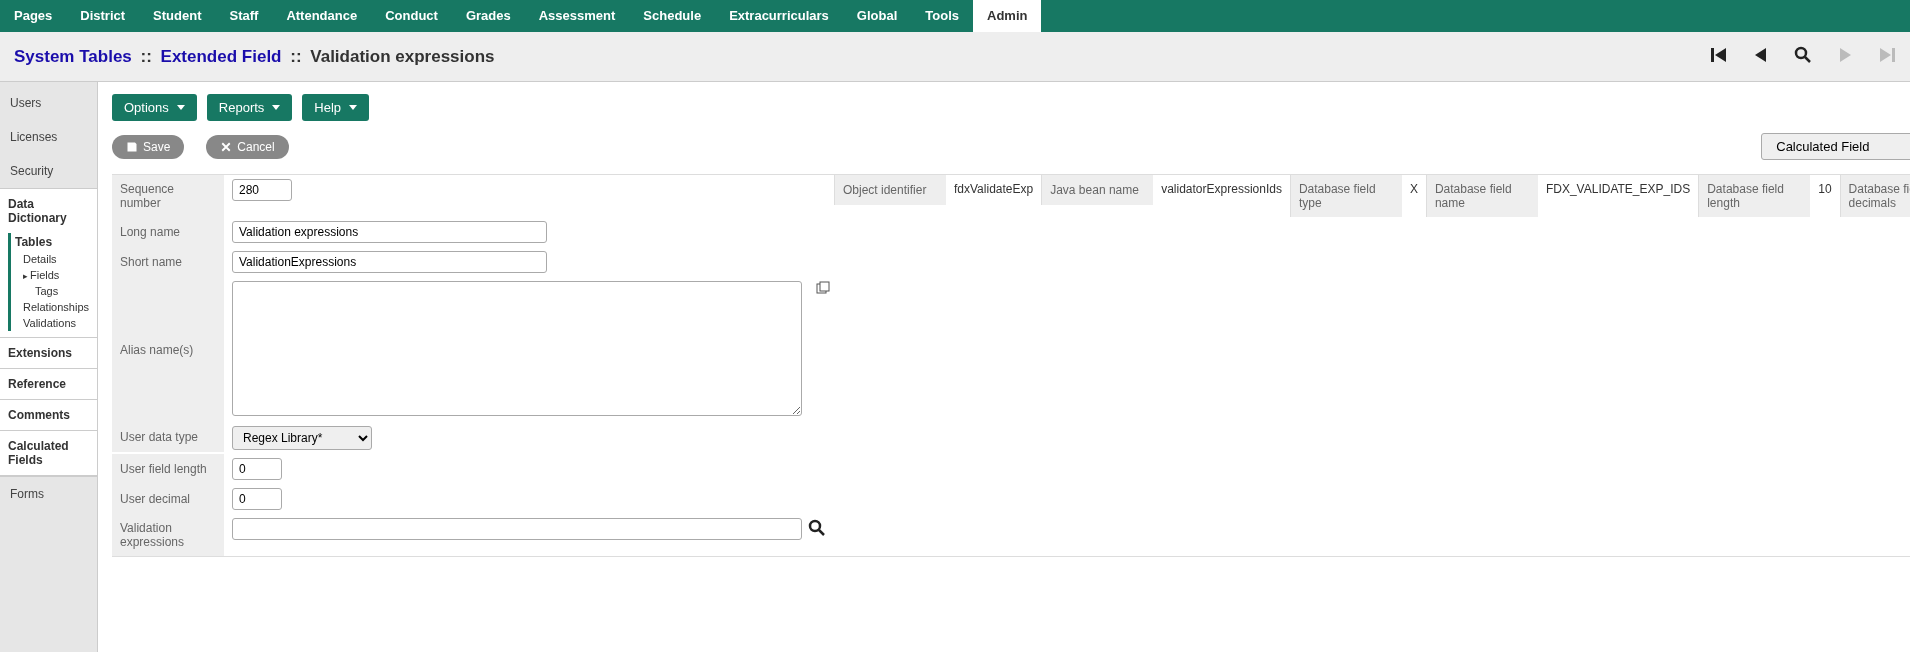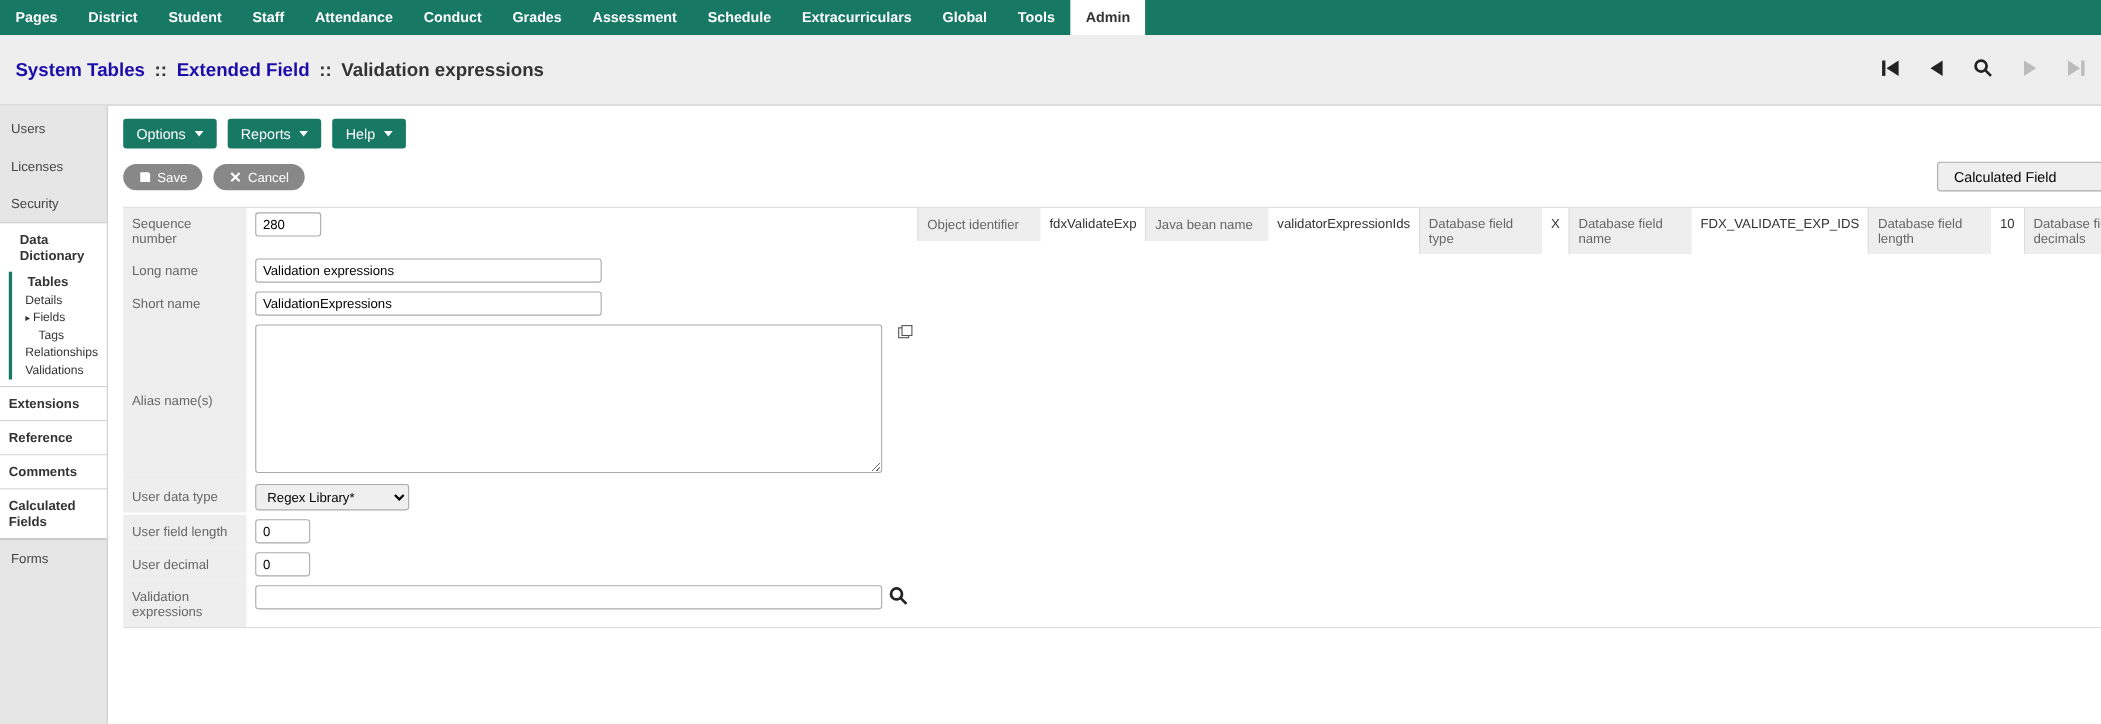--- a/index.html
+++ b/index.html
@@ -28,21 +28,21 @@
     color: #333;
   }
   
   .crumbbar {
     background: #eeeeee;
     border-bottom: 1px solid #ccc;
     padding: 14px 14px;
     display: flex;
     justify-content: space-between;
     align-items: center;
-    height: 64px;
+    height: 50px;
   }
   .crumb {
     font-size: 17px;
     font-weight: bold;
   }
   .crumb a { color: #1a0dab; text-decoration: none; cursor: pointer; }
   .crumb .sep { color: #333; margin: 0 4px; }
   .crumb .current { color: #333; }
   .navicons { display: flex; gap: 24px; align-items: center;}
   .navicons svg { cursor: pointer; }
@@ -68,21 +68,20 @@
     background: #fff;
     border-top: 1px solid #ccc;
     border-bottom: 1px solid #ccc;
     padding: 6px 8px;
     font-size: 12px;
   }
   .sidebar .grouptitle {
     font-weight: bold;
     color: #333;
     padding: 2px 0;
-    margin-left: 10px;
   }
   .sidebar .subgroup {
     border-left: 3px solid #177863;
     margin-top: 6px;
     padding-left: 4px;
   }
   .sidebar .subitem {
     font-size: 11px;
     padding: 2px 0 2px 8px;
     color: #333;
@@ -148,21 +147,21 @@
     top: 12px;
     right: 14px;
     cursor: pointer;
   }
   .actionrow {
     display: flex;
     justify-content: space-between;
     align-items: center;
     margin-bottom: 14px;
   }
-  .actionrow .left { display: flex; gap: 10px; }
+  .actionrow .left { display: flex; gap: 22px; }
   .pillbtn {
     background: #888;
     color: #fff;
     border: none;
     border-radius: 14px;
     padding: 5px 14px;
     font-size: 12px;
     cursor: pointer;
     display: flex;
     align-items: center;

